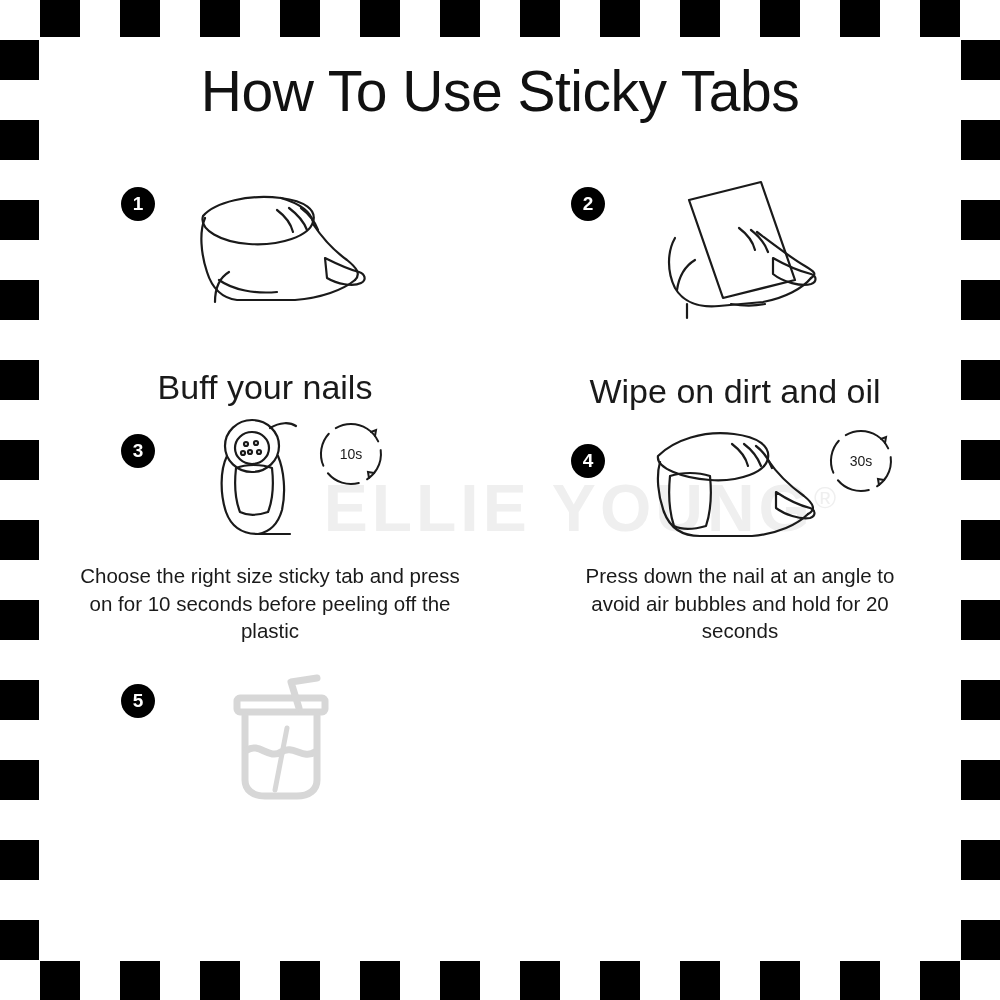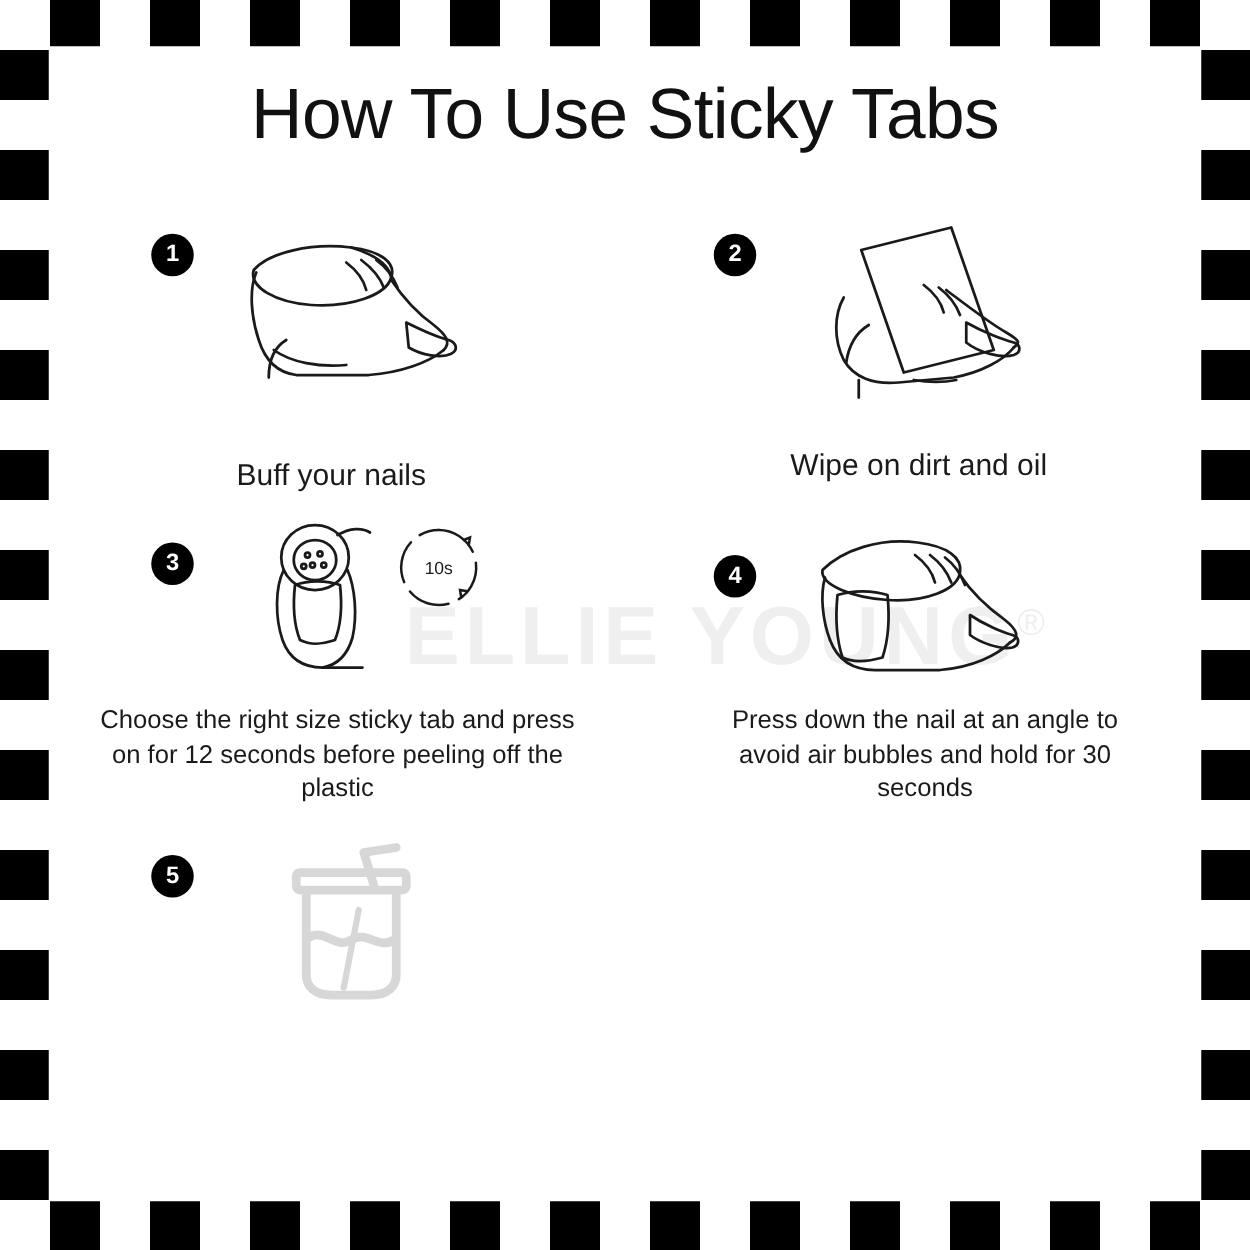--- a/index.html
+++ b/index.html
@@ -88,21 +88,21 @@
     justify-content: center;
   }
 
   
   .caption {
     position: absolute;
     text-align: center;
     color: #1a1a1a;
     line-height: 1.35;
   }
-  .cap-big { font-size: 24px; }
+  .cap-big { font-size: 34px; }
   .cap-small { font-size: 20.5px; }
 
   .art { position: absolute; }
 
   svg { display: block; overflow: visible; }
 </style>
 </head>
 <body>
 
 <div id="page">
@@ -158,21 +158,21 @@
 
       <path d="M94 56 C 102 62, 108 70, 110 78"></path>
       <path d="M106 58 C 114 64, 120 72, 123 80"></path>
 
       <path d="M32 118 C 34 104, 40 94, 50 88"></path>
       <path d="M42 132 L 42 146"></path>
       <path d="M86 132 C 98 134, 110 134, 120 132"></path>
     </svg>
   </div>
 
-  <div class="caption cap-big" style="left:560px; top:357px; width:350px;">Wipe on dirt and oil</div>
+  <div class="caption cap-big" style="left:560px; top:369px; width:350px;">Wipe on dirt and oil</div>
 
   <div class="badge" style="left:121px; top:434px;">
     <span>3</span>
   </div>
 
   <div class="art" style="left:200px; top:412px;">
     <svg width="160" height="130" viewBox="0 0 160 130" fill="none" stroke="#1a1a1a" stroke-width="2.2" stroke-linecap="round" stroke-linejoin="round">
 
       <ellipse cx="52" cy="34" rx="27" ry="26"></ellipse>
       <ellipse cx="52" cy="36" rx="17" ry="16"></ellipse>
@@ -193,21 +193,21 @@
 
   <div class="art" style="left:315px; top:418px;text-align:center;">
     <svg width="72" height="72" viewBox="0 0 72 72" fill="none" stroke="#1a1a1a" stroke-width="2" stroke-linecap="round">
       <path d="M36 6 A30 30 0 1 1 35.9 6" stroke-dasharray="34 9"></path>
       <path d="M56 14 l 5 -2 l -1 6"></path>
       <path d="M54 60 l -1 -6 l 6 1"></path>
       <text x="36" y="41" font-family="Liberation Sans, sans-serif" font-size="14" fill="#1a1a1a" stroke="none" text-anchor="middle">10s</text>
     </svg>
   </div>
 
-  <div class="caption cap-small" style="left:75px; top:562px; width:390px;">Choose the right size sticky tab and press on for 12 seconds before peeling off the plastic</div>
+  <div class="caption cap-small" style="left:75px; top:562px; width:390px;">Choose the right size sticky tab and press on for 10 seconds before peeling off the plastic</div>
 
   <div class="badge" style="left:571px; top:444px;">
     <span>4</span>
   </div>
 
   <div class="art" style="left:648px; top:420px;">
     <svg width="180" height="130" viewBox="0 0 180 130" fill="none" stroke="#1a1a1a" stroke-width="2.2" stroke-linecap="round" stroke-linejoin="round">
 
       <path d="M10 36 C 26 20, 56 10, 86 14 C 110 17, 122 26, 120 38 C 118 52, 92 62, 62 60 C 34 58, 8 48, 10 36 Z"></path>
       <path d="M12 42 C 8 56, 10 76, 16 92"></path>
@@ -217,22 +217,30 @@
       <path d="M128 72 C 140 80, 154 86, 162 88 C 168 90, 168 96, 162 98 C 152 100, 136 94, 128 88 Z"></path>
 
       <path d="M84 24 C 92 30, 98 38, 100 46"></path>
       <path d="M96 24 C 104 30, 110 38, 113 46"></path>
       <path d="M108 26 C 116 32, 121 40, 124 48"></path>
 
       <path d="M22 56 C 34 52, 50 52, 62 56 C 64 76, 62 94, 58 106 C 44 110, 34 110, 26 106 C 22 94, 20 76, 22 56 Z"></path>
     </svg>
   </div>
 
-
-  <div class="caption cap-small" style="left:575px; top:562px; width:330px;">Press down the nail at an angle to avoid air bubbles and hold for 30 seconds</div>
+  <div class="art" style="left:825px; top:425px;">
+    <svg width="72" height="72" viewBox="0 0 72 72" fill="none" stroke="#1a1a1a" stroke-width="2" stroke-linecap="round">
+      <path d="M36 6 A30 30 0 1 1 35.9 6" stroke-dasharray="34 9"></path>
+      <path d="M56 14 l 5 -2 l -1 6"></path>
+      <path d="M54 60 l -1 -6 l 6 1"></path>
+      <text x="36" y="41" font-family="Liberation Sans, sans-serif" font-size="14" fill="#1a1a1a" stroke="none" text-anchor="middle">30s</text>
+    </svg>
+  </div>
+
+  <div class="caption cap-small" style="left:575px; top:562px; width:330px;">Press down the nail at an angle to avoid air bubbles and hold for 20 seconds</div>
 
   <div class="badge" style="left:121px; top:684px;">
     <span>5</span>
   </div>
 
   <div class="art" style="left:225px; top:672px;">
     <svg width="120" height="135" viewBox="0 0 120 135" fill="none" stroke="#d7d7d7" stroke-width="7" stroke-linecap="round" stroke-linejoin="round">
 
       <rect x="12" y="26" width="88" height="14" rx="3"></rect>
 

